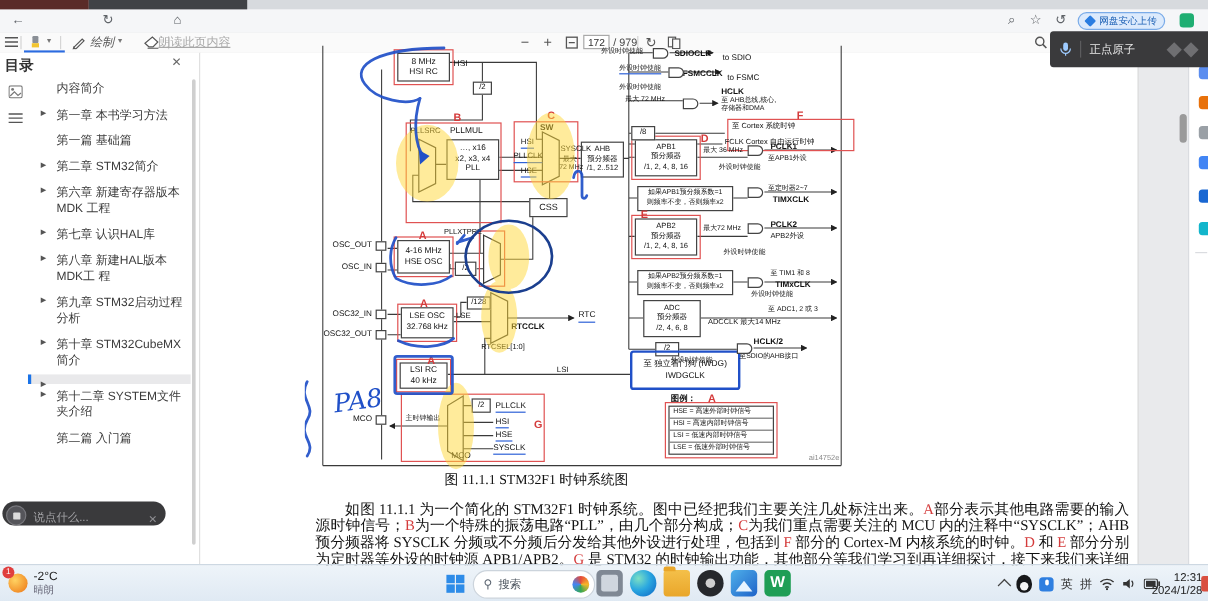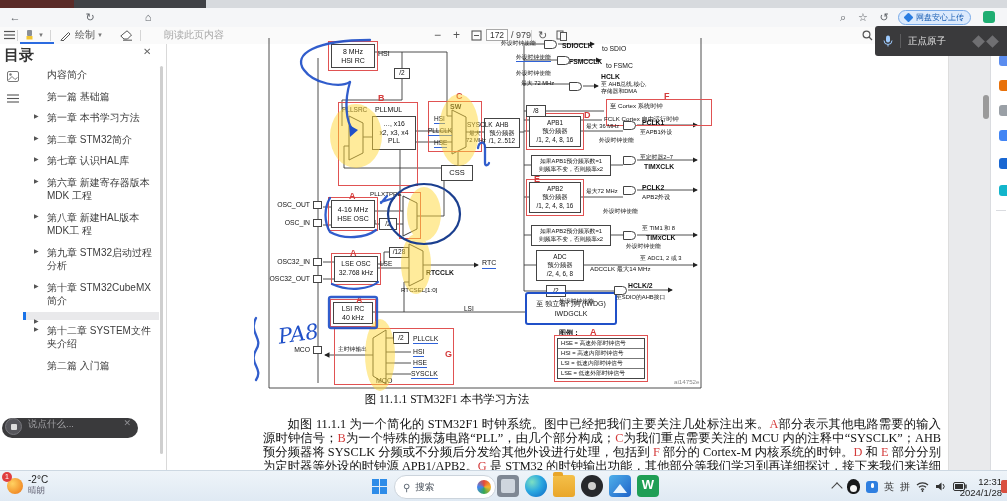--- a/index.html
+++ b/index.html
@@ -32,21 +32,21 @@
   
   #read-popup{position:absolute;left:875px;top:26px;width:132px;height:30px;background:#3a3a3c;border-radius:3px 0 0 3px;
         display:flex;align-items:center;z-index:60;color:#e8e8e8;font-size:9.5px;}
   #read-popup .vsep{width:1px;height:14px;background:#5c5c5e;margin:0 7px;}
   #read-popup .dia{width:9px;height:9px;background:#6f6f72;transform:rotate(45deg);margin-left:5px;}
   
   #content{position:absolute;left:0;top:44px;width:1007px;height:426px;background:#fff;}
   
   #sidebar{position:absolute;left:0;top:0;width:166px;height:426px;background:#fff;border-right:1px solid #d9d9d9;}
   #sb-head{position:absolute;left:0;top:0;width:166px;height:18px;}
-  #sb-title{position:absolute;left:4px;top:2px;font-size:15px;font-weight:bold;color:#333;}
+  #sb-title{position:absolute;left:4px;top:2px;font-size:12px;font-weight:bold;color:#333;}
   #sb-close{position:absolute;left:143px;top:2px;font-size:10px;color:#666;}
   .rail-ic{position:absolute;left:7px;width:13px;height:12px;color:#666;}
   #toc-list{position:absolute;left:23px;top:20px;width:136px;height:406px;overflow:hidden;}
   .toc-item{position:relative;padding:4px 4px 4px 24px;font-size:10px;color:#3c3c3c;line-height:1.35;}
   .toc-item .toc-arrow{position:absolute;left:11px;top:5px;font-size:6px;color:#555;}
   .toc-item.selected{background:#e9e9eb;box-shadow:inset 3px 0 0 #1a73e8;}
   #sb-scroll{position:absolute;left:160px;top:22px;width:3px;height:388px;background:#cfcfcf;border-radius:2px;}
   
   #main{position:absolute;left:167px;top:0;width:840px;height:426px;}
   #page{position:absolute;left:0;top:0;width:781px;height:426px;background:#fff;}
@@ -78,30 +78,30 @@
   #handwrite{position:absolute;left:24px;top:284px;font-family:"DejaVu Serif",serif;font-style:italic;font-size:21px;
         color:#2050c8;transform:rotate(-8deg);}
   
   #caption{position:absolute;left:30px;top:348px;width:500px;text-align:center;font-family:"Liberation Serif",serif;
         font-size:11.5px;color:#111;}
   #para{position:absolute;left:96px;top:362px;width:678px;font-family:"Liberation Serif",serif;font-size:12.3px;
         line-height:13.8px;color:#111;text-align:justify;text-indent:2em;}
   #para .pr{color:#d43b3b;}
   
   #voice-pill{position:absolute;left:2px;top:418px;width:136px;height:20px;background:#3a3a3c;border-radius:11px;
-        display:flex;align-items:flex-start;z-index:70;}
+        display:flex;align-items:flex-end;z-index:70;}
   #voice-pill .circ{width:15px;height:15px;border-radius:50%;background:#55555a;border:1px solid #77777c;margin:0 6px 0 3px;
         display:flex;align-items:center;justify-content:center;}
   #voice-pill .circ span{width:6px;height:6px;background:#ddd;border-radius:1px;}
   #voice-pill .vtxt{font-size:9.5px;color:#a3a3a6;flex:1;}
   #voice-pill .vx{font-size:9px;color:#8e8e92;margin-right:7px;}
   
   #taskbar{position:absolute;left:0;top:470px;width:1007px;height:31px;background:linear-gradient(#eef4f9,#dfe9f3);
         border-top:1px solid #cdd8e2;}
-  #weather{position:absolute;left:4px;top:3px;display:flex;}
+  #weather{position:absolute;left:4px;top:3px;display:flex;align-items:center;}
   #wicon{position:relative;width:22px;height:22px;}
   #wsun{position:absolute;left:3px;top:4px;width:16px;height:16px;border-radius:50%;
         background:radial-gradient(circle at 35% 35%,#ffd262,#f2902a 70%,#e2641f);}
   #wbadge{position:absolute;left:-2px;top:-2px;width:10px;height:10px;border-radius:50%;background:#e03e3e;color:#fff;
         font-size:7px;text-align:center;line-height:10px;}
   #wtemp{font-size:10px;color:#222;line-height:11px;}
   #wdesc{font-size:8.5px;color:#667;line-height:10px;}
   #start-btn{position:absolute;left:372px;top:8px;width:15px;height:15px;display:grid;grid-template-columns:7px 7px;gap:1px;}
   #start-btn span{width:7px;height:7px;background:#2e8ce8;}
   #tb-search{position:absolute;left:394px;top:4px;width:88px;height:22px;background:#fff;border:1px solid #ccd4dc;
@@ -169,35 +169,35 @@
   <div class="tsep" style="left:17px;"></div>
   <div class="tb" style="left:24px;">
     <svg width="12" height="12" viewBox="0 0 12 12">
         <rect x="3" y="1" width="5" height="6" rx="1" fill="#8a8f96"></rect>
         <rect x="2.5" y="7" width="6" height="3.5" fill="#f2c530"></rect>
       </svg>
     <span class="chev">▼</span>
   </div>
   <div class="hl-underline"></div>
   <div class="tsep" style="left:50px;"></div>
-  <div class="tb" style="left:60px;">
+  <div class="tb" style="left:60px;font-style:italic;">
     <svg width="11" height="11" viewBox="0 0 11 11">
         <path d="M1.5,9.5 L8.5,2.5 L10,4 L3,11 Z M1.5,9.5 L1,11 L2.6,10.6 Z" fill="none" stroke="#555" stroke-width="1"></path>
       </svg>
     <span style="margin-left:4px;">绘制</span>
     <span class="chev">▼</span>
   </div>
   <div class="tb" style="left:120px;">
     <svg width="13" height="11" viewBox="0 0 13 11">
         <path d="M4,9 L0.8,6 L7,0.8 L11.5,5 L7.5,9 Z" fill="#fff" stroke="#555" stroke-width="1"></path>
         <line x1="3" y1="10.2" x2="12" y2="10.2" stroke="#555"></line>
       </svg>
   </div>
   <div class="tsep" style="left:140px;"></div>
-  <div class="tb" style="left:164px;color:#a8a8a8;">
+  <div class="tb" style="left:132px;color:#a8a8a8;text-decoration:underline;">
     <span>朗读此页内容</span>
   </div>
   <div class="tb" style="left:434px;font-size:12px;">−</div>
   <div class="tb" style="left:453px;font-size:12px;">+</div>
   <div class="tb" style="left:471px;">
     <svg width="11" height="11" viewBox="0 0 11 11">
         <rect x="1" y="1" width="9" height="9" fill="none" stroke="#555" stroke-width="1.1"></rect>
         <line x1="3" y1="5.5" x2="8" y2="5.5" stroke="#555"></line>
       </svg>
   </div>
@@ -254,38 +254,38 @@
             <line x1="0" y1="8" x2="12" y2="8"></line>
           </g>
         </svg>
     </div>
     <div id="toc-list">
         <div class="toc-item">
           <div class="toc-arrow"></div>
           <div class="toc-label">内容简介</div>
         </div>
         <div class="toc-item">
+          <div class="toc-arrow">▶</div>
+          <div class="toc-label">第一章 本书学习方法</div>
+        </div>
+        <div class="toc-item">
           <div class="toc-arrow"></div>
           <div class="toc-label">第一篇 基础篇</div>
         </div>
         <div class="toc-item">
           <div class="toc-arrow">▶</div>
-          <div class="toc-label">第一章 本书学习方法</div>
-        </div>
-        <div class="toc-item">
-          <div class="toc-arrow">▶</div>
           <div class="toc-label">第二章 STM32简介</div>
         </div>
         <div class="toc-item">
           <div class="toc-arrow">▶</div>
+          <div class="toc-label">第六章 新建寄存器版本MDK 工程</div>
+        </div>
+        <div class="toc-item">
+          <div class="toc-arrow">▶</div>
           <div class="toc-label">第七章 认识HAL库</div>
-        </div>
-        <div class="toc-item">
-          <div class="toc-arrow">▶</div>
-          <div class="toc-label">第六章 新建寄存器版本MDK 工程</div>
         </div>
         <div class="toc-item">
           <div class="toc-arrow">▶</div>
           <div class="toc-label">第八章 新建HAL版本MDK工 程</div>
         </div>
         <div class="toc-item">
           <div class="toc-arrow">▶</div>
           <div class="toc-label">第九章 STM32启动过程分析</div>
         </div>
         <div class="toc-item">
@@ -543,21 +543,21 @@
             <path d="M2,280 C-6,295 10,300 2,312 C-6,326 10,330 2,342"></path>
             <rect x="75" y="259" width="48" height="31" rx="2"></rect>
           </g>
           <ellipse cx="170" cy="176" rx="36" ry="30" fill="none" stroke="#1b3f8f" stroke-width="2.2"></ellipse>
           <path d="M95,87 L104,92 L96,99 Z" fill="#2050c8"></path>
         </svg>
 
         <div id="handwrite">PA8</div>
       </div>
 
-      <div id="caption">图 11.1.1 STM32F1 本书学习方法</div>
+      <div id="caption">图 11.1.1 STM32F1 时钟系统图</div>
       <p id="para"><span>如图 11.1.1 为一个简化的 STM32F1 时钟系统。图中已经把我们主要关注几处标注出来。</span><span class="pr">A</span><span>部分表示其他电路需要的输入源时钟信号；</span><span class="pr">B</span><span>为一个特殊的振荡电路“PLL”，由几个部分构成；</span><span class="pr">C</span><span>为我们重点需要关注的 MCU 内的注释中“SYSCLK”；AHB 预分频器将 SYSCLK 分频或不分频后分发给其他外设进行处理，包括到 </span><span class="pr">F</span><span> 部分的 Cortex-M 内核系统的时钟。</span><span class="pr">D</span><span> 和 </span><span class="pr">E</span><span> 部分分别为定时器等外设的时钟源 APB1/APB2。</span><span class="pr">G</span><span> 是 STM32 的时钟输出功能，其他部分等我们学习到再详细探讨，接下来我们来详细了解这些部分的功能</span></p>
     </div>
 
     <div id="pdf-gutter"></div>
     <div id="pdf-thumb"></div>
     <div id="edge-rail">
       <div id="rail-div"></div>
     <div class="rail-icon" style="background: rgb(91, 141, 239); top: 11px;"></div>
         <div class="rail-icon" style="background: rgb(232, 113, 10); top: 36px;"></div>
         <div class="rail-icon" style="background: rgb(154, 160, 166); top: 61px;"></div>

